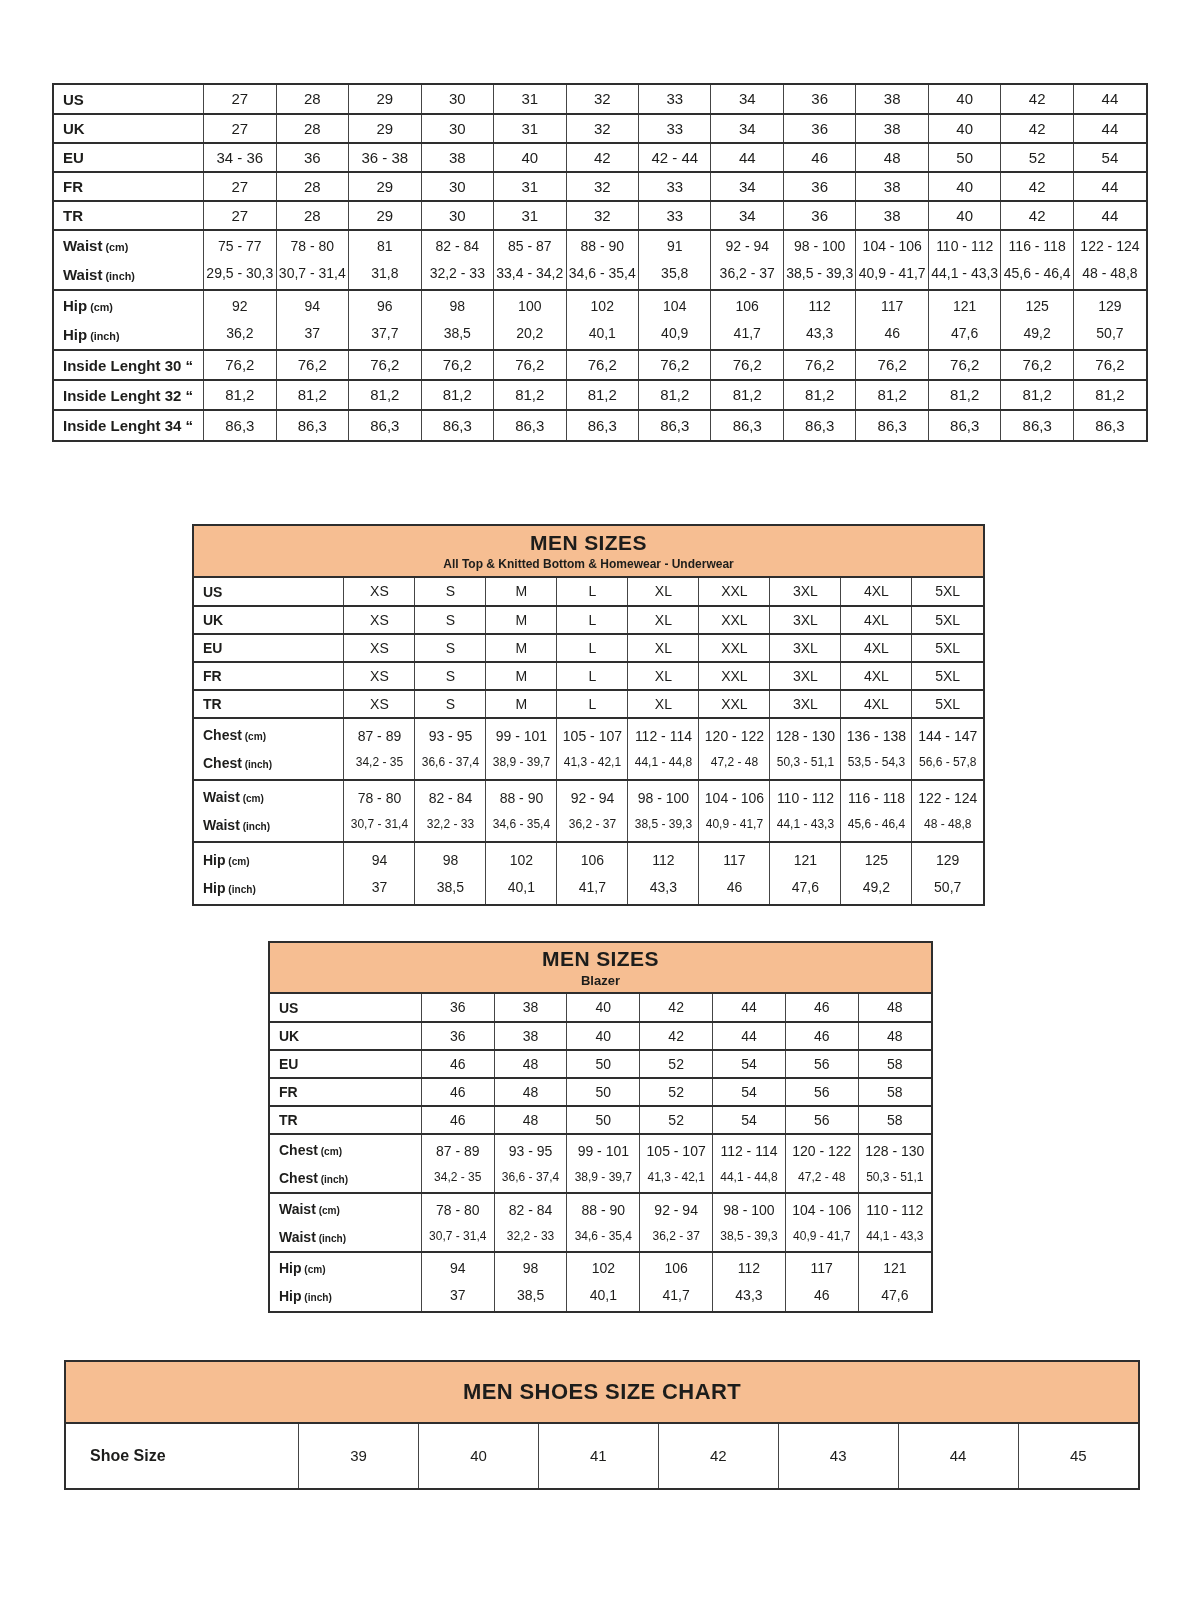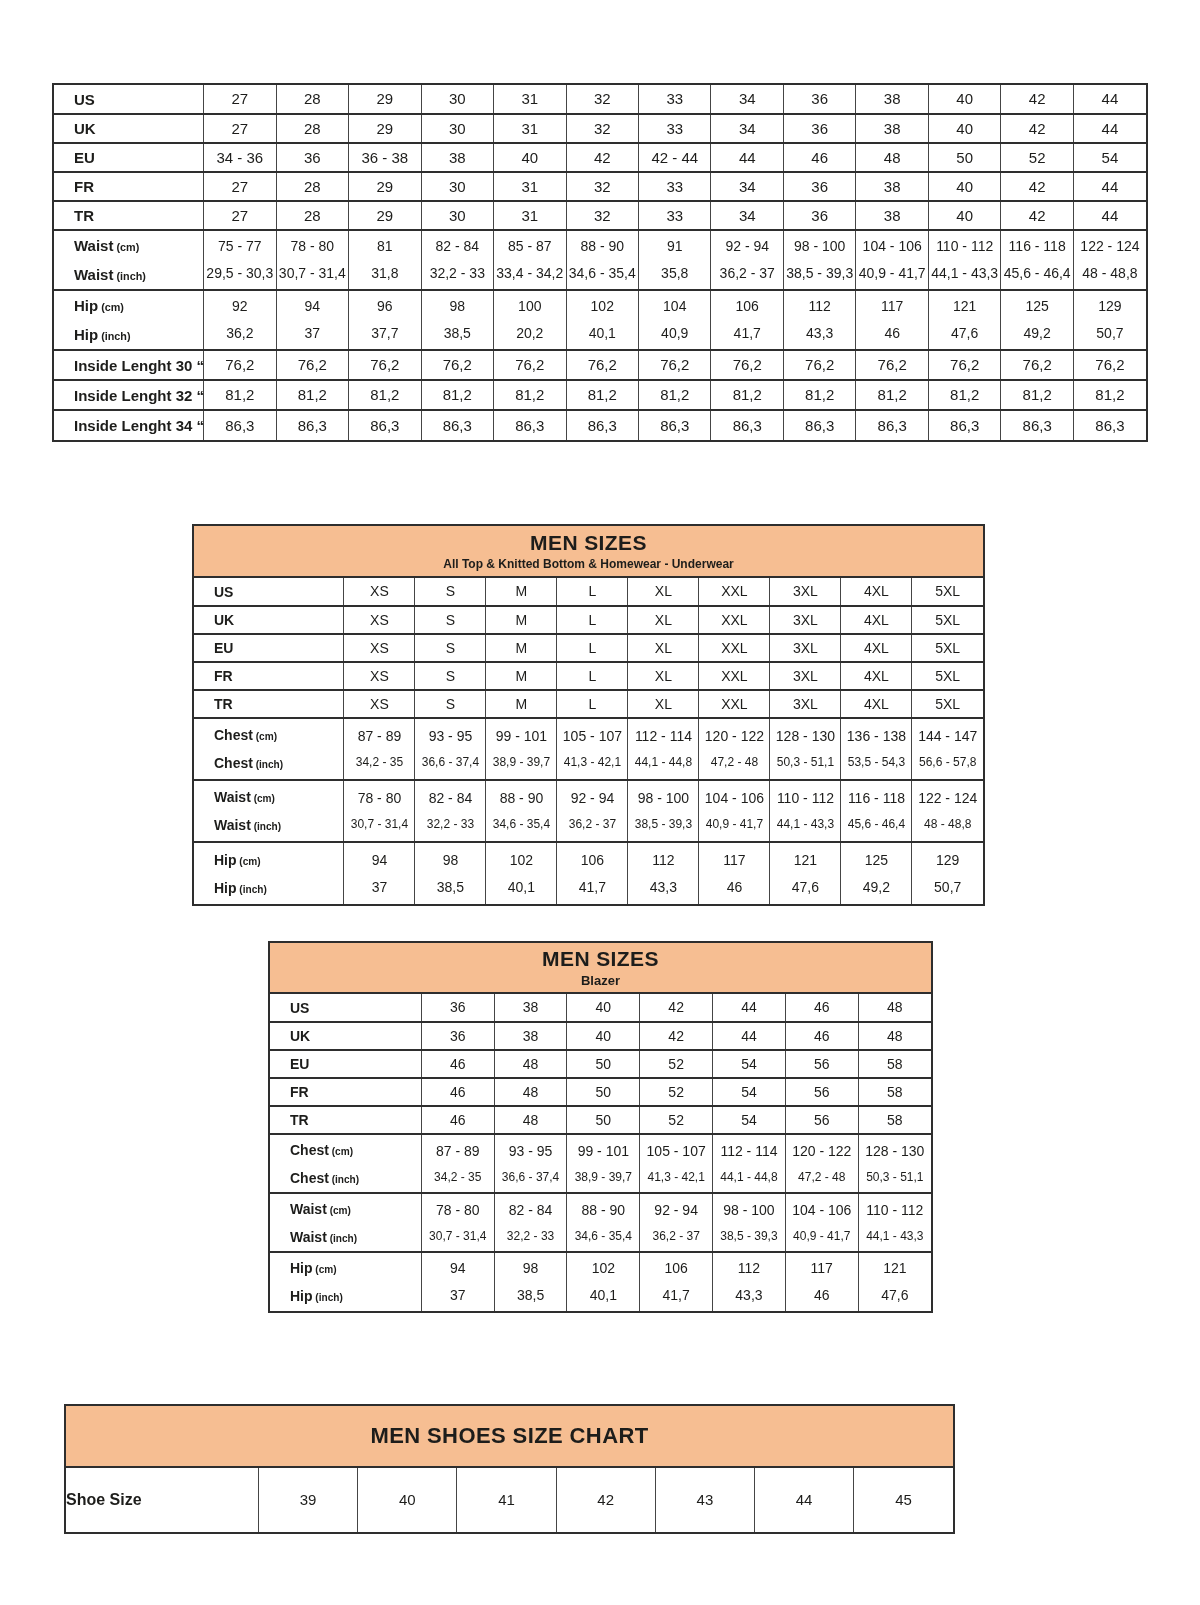--- a/index.html
+++ b/index.html
@@ -15,21 +15,21 @@
     display:flex;flex-direction:column;align-items:center;justify-content:center;
   }
   .ttl{font-weight:bold;letter-spacing:.4px}
   .sub{font-weight:bold;margin-top:2px}
   table.grid{width:100%;border-collapse:collapse;table-layout:fixed}
   table.grid tr + tr{border-top:2px solid #2e2e2e}
   table.grid td{border-left:1px solid #454545;padding:0;vertical-align:middle;overflow:hidden}
   table.grid td:first-child{border-left:none}
   .labcell{text-align:left}
   .valcell{text-align:center}
-  .lab{padding-left:20px;font-weight:bold;white-space:nowrap}
+  .lab{padding-left:9px;font-weight:bold;white-space:nowrap}
   .unit{font-size:0.72em}
   .v{line-height:1.05;white-space:nowrap}
   tr.double .lab + .lab, tr.double .v + .v{margin-top:12px}
 
   
   #t1{left:52px;top:83px;width:1096px}
   #t1 .band{height:49px}
   #t1 .ttl{font-size:21px}
   #t1 tr.single{height:29px}
   #t1 tr.double{height:60px}
@@ -56,26 +56,26 @@
   #t3 .band{height:51px}
   #t3 .ttl{font-size:21px}
   #t3 .sub{font-size:13px}
   #t3 tr.single{height:28px}
   #t3 tr.double{height:59px}
   #t3 .lab{font-size:14px}
   #t3 .v{font-size:14px}
   #t3 .v.small{font-size:12px}
 
   
-  #t4{left:64px;top:1404px;width:891px}
+  #t4{left:64px;top:1360px;width:1076px}
   #t4 .band{height:62px}
   #t4 .ttl{font-size:22px}
   #t4 tr:nth-child(1){height:64px}
   #t4 tr:nth-child(2){height:38px}
-  #t4 .lab{font-size:16px;padding-left:0}
+  #t4 .lab{font-size:16px;padding-left:24px}
   #t4 .v{font-size:15px}
   #t4 .v.strong{font-weight:normal}
 </style>
 </head>
 <body>
 
 <section class="tbl" id="t1">
   <table class="grid">
       <colgroup>
         <col style="width: 13.7%;">

